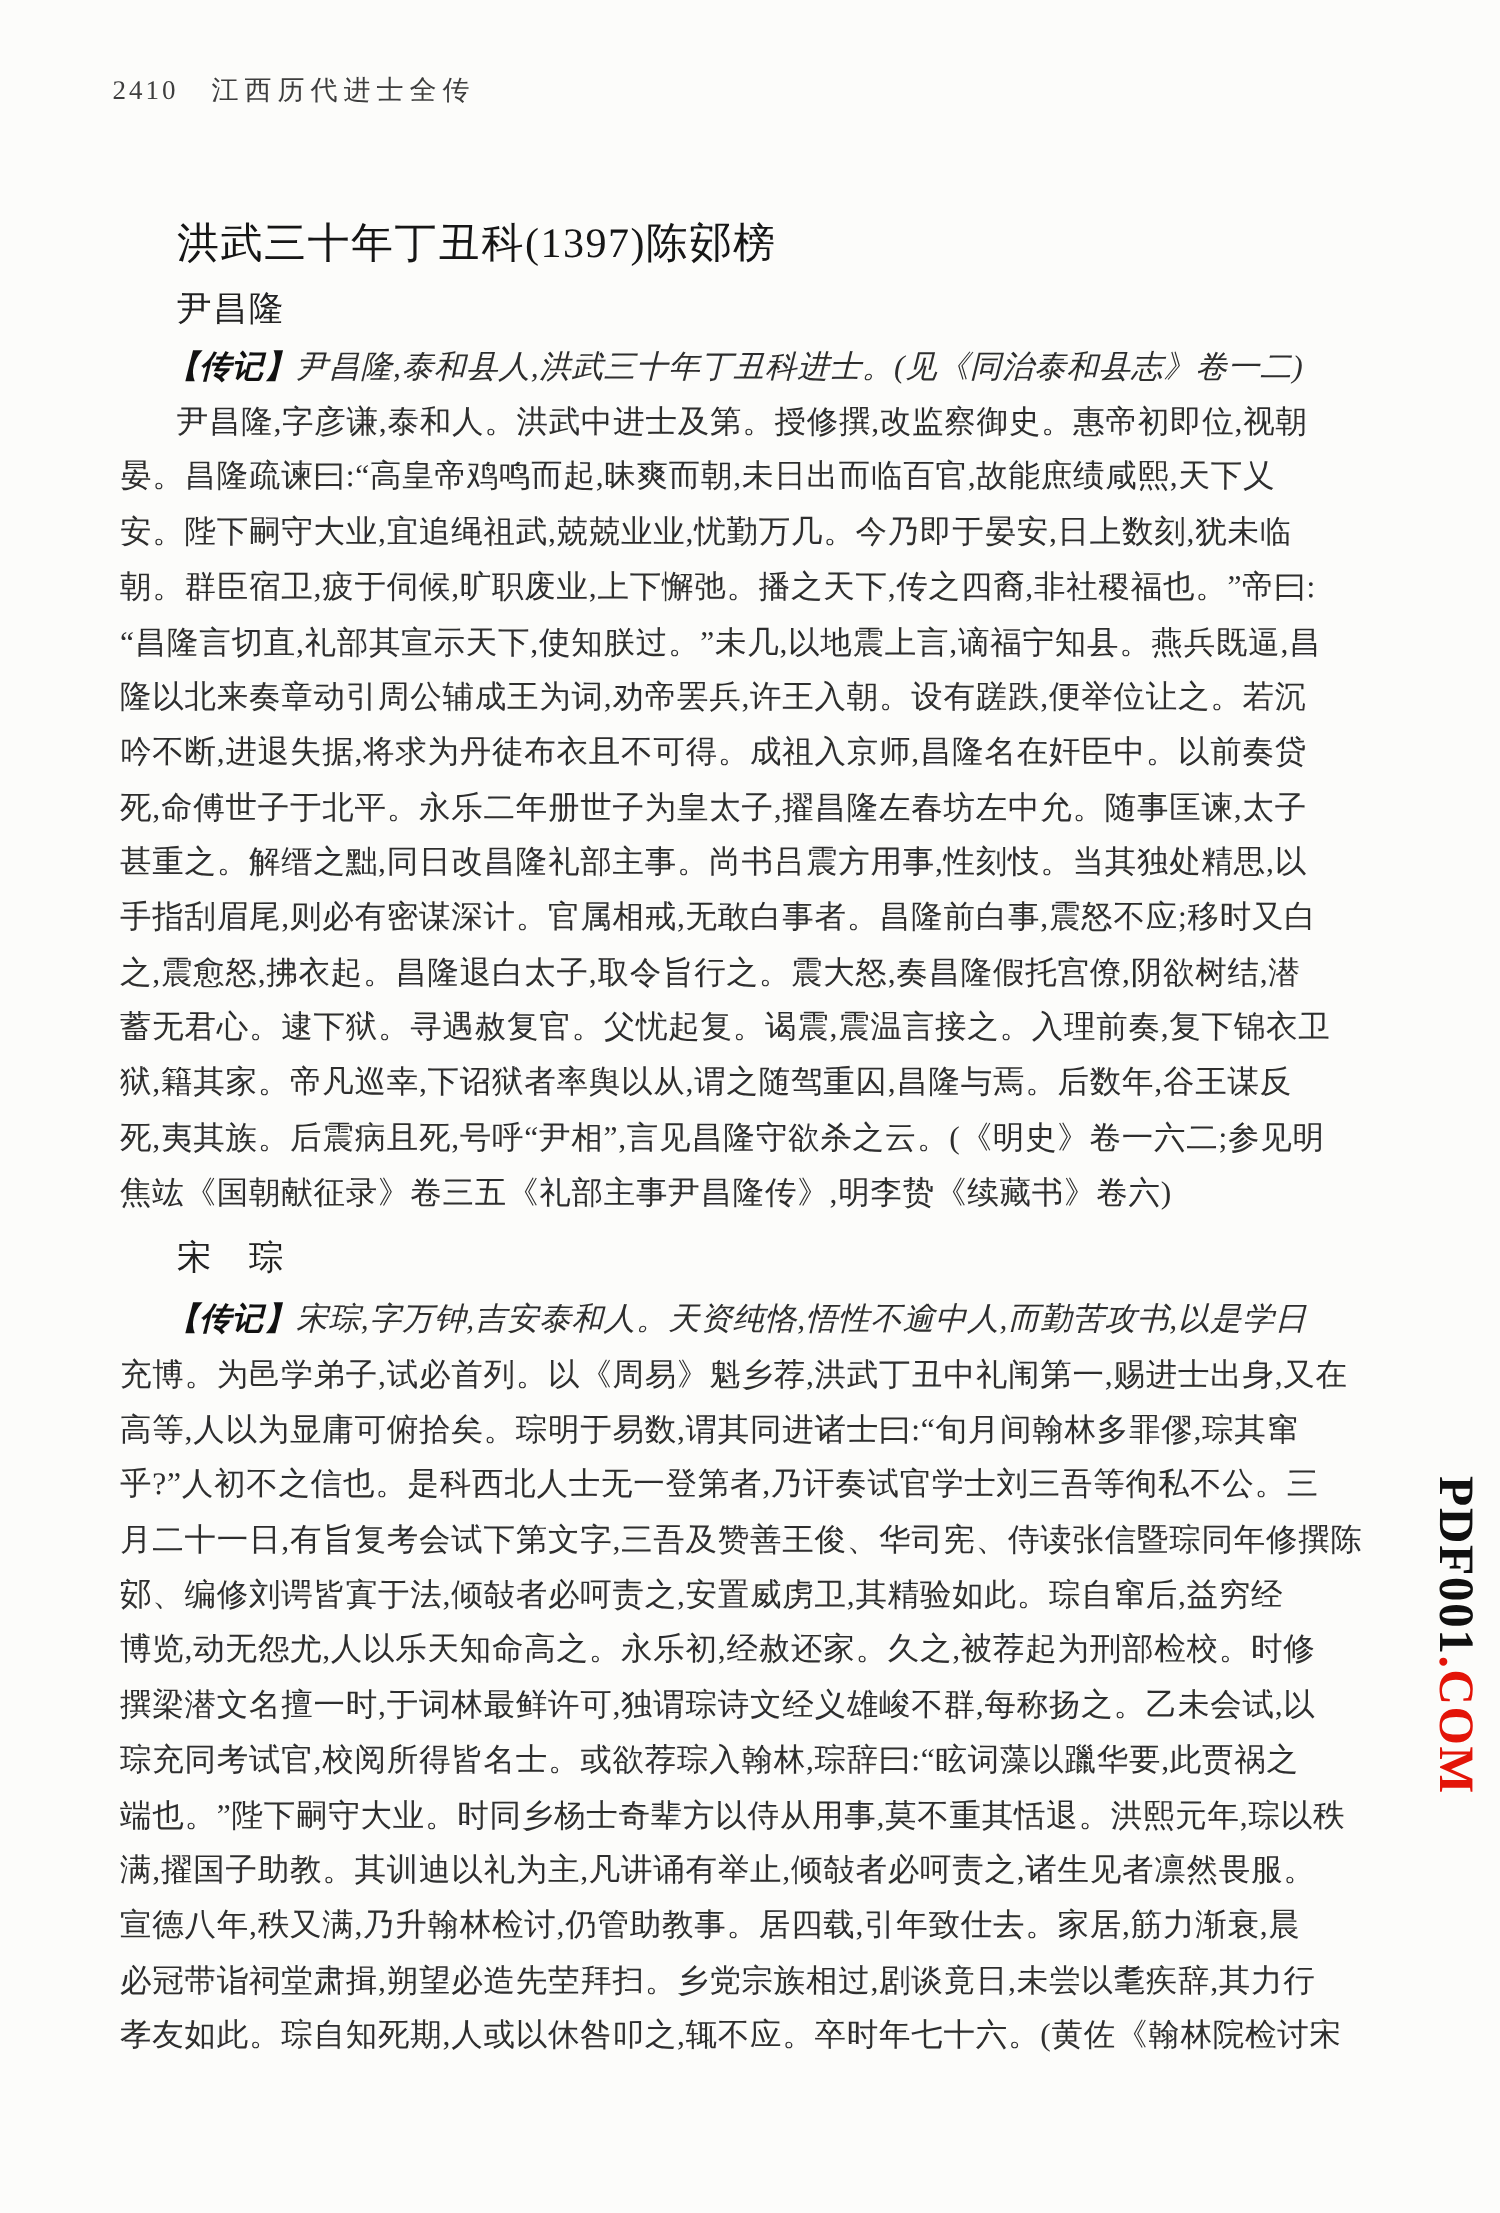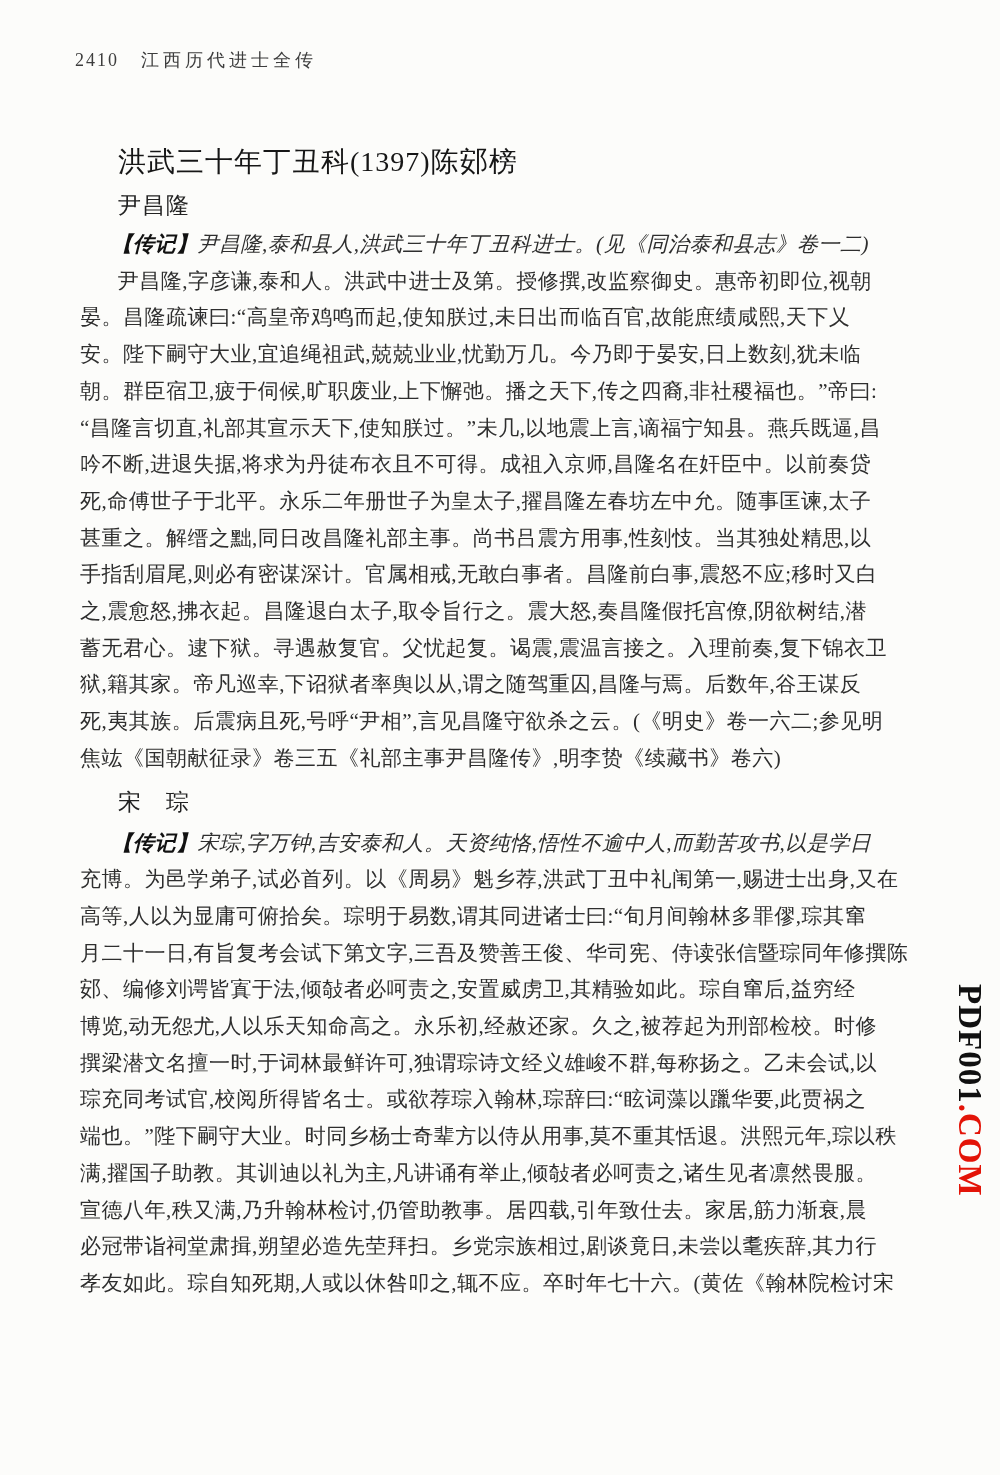--- a/index.html
+++ b/index.html
@@ -103,44 +103,46 @@
 
 <div class="text-body">
 
   <div class="entry">
     <div class="entry-name">尹昌隆</div>
     <div class="label-line">
       <span class="bio-label">【传记】</span><span>尹昌隆,泰和县人,洪武三十年丁丑科进士。(见《同治泰和县志》卷一二)</span>
     </div>
     <div class="para indent-first">
         <div class="line">尹昌隆,字彦谦,泰和人。洪武中进士及第。授修撰,改监察御史。惠帝初即位,视朝</div>
-        <div class="line">晏。昌隆疏谏曰:“高皇帝鸡鸣而起,使知朕过,未日出而临百官,故能庶绩咸熙,天下乂</div>
+        <div class="line">晏。昌隆疏谏曰:“高皇帝鸡鸣而起,昧爽而朝,未日出而临百官,故能庶绩咸熙,天下乂</div>
         <div class="line">安。陛下嗣守大业,宜追绳祖武,兢兢业业,忧勤万几。今乃即于晏安,日上数刻,犹未临</div>
         <div class="line">朝。群臣宿卫,疲于伺候,旷职废业,上下懈弛。播之天下,传之四裔,非社稷福也。”帝曰:</div>
         <div class="line">“昌隆言切直,礼部其宣示天下,使知朕过。”未几,以地震上言,谪福宁知县。燕兵既逼,昌</div>
+        <div class="line">隆以北来奏章动引周公辅成王为词,劝帝罢兵,许王入朝。设有蹉跌,便举位让之。若沉</div>
         <div class="line">吟不断,进退失据,将求为丹徒布衣且不可得。成祖入京师,昌隆名在奸臣中。以前奏贷</div>
         <div class="line">死,命傅世子于北平。永乐二年册世子为皇太子,擢昌隆左春坊左中允。随事匡谏,太子</div>
         <div class="line">甚重之。解缙之黜,同日改昌隆礼部主事。尚书吕震方用事,性刻忮。当其独处精思,以</div>
         <div class="line">手指刮眉尾,则必有密谋深计。官属相戒,无敢白事者。昌隆前白事,震怒不应;移时又白</div>
         <div class="line">之,震愈怒,拂衣起。昌隆退白太子,取令旨行之。震大怒,奏昌隆假托宫僚,阴欲树结,潜</div>
         <div class="line">蓄无君心。逮下狱。寻遇赦复官。父忧起复。谒震,震温言接之。入理前奏,复下锦衣卫</div>
         <div class="line">狱,籍其家。帝凡巡幸,下诏狱者率舆以从,谓之随驾重囚,昌隆与焉。后数年,谷王谋反</div>
         <div class="line">死,夷其族。后震病且死,号呼“尹相”,言见昌隆守欲杀之云。(《明史》卷一六二;参见明</div>
         <div class="line">焦竑《国朝献征录》卷三五《礼部主事尹昌隆传》,明李贽《续藏书》卷六)</div>
       </div>
   </div>
 
   <div class="entry">
     <div class="entry-name second">宋　琮</div>
     <div class="label-line">
       <span class="bio-label">【传记】</span><span>宋琮,字万钟,吉安泰和人。天资纯恪,悟性不逾中人,而勤苦攻书,以是学日</span>
     </div>
     <div class="para">
         <div class="line">充博。为邑学弟子,试必首列。以《周易》魁乡荐,洪武丁丑中礼闱第一,赐进士出身,又在</div>
         <div class="line">高等,人以为显庸可俯拾矣。琮明于易数,谓其同进诸士曰:“旬月间翰林多罪僇,琮其窜</div>
+        <div class="line">乎?”人初不之信也。是科西北人士无一登第者,乃讦奏试官学士刘三吾等徇私不公。三</div>
         <div class="line">月二十一日,有旨复考会试下第文字,三吾及赞善王俊、华司宪、侍读张信暨琮同年修撰陈</div>
         <div class="line">䢿、编修刘谔皆寘于法,倾敧者必呵责之,安置威虏卫,其精验如此。琮自窜后,益穷经</div>
         <div class="line">博览,动无怨尤,人以乐天知命高之。永乐初,经赦还家。久之,被荐起为刑部检校。时修</div>
         <div class="line">撰梁潜文名擅一时,于词林最鲜许可,独谓琮诗文经义雄峻不群,每称扬之。乙未会试,以</div>
         <div class="line">琮充同考试官,校阅所得皆名士。或欲荐琮入翰林,琮辞曰:“眩词藻以躐华要,此贾祸之</div>
         <div class="line">端也。”陛下嗣守大业。时同乡杨士奇辈方以侍从用事,莫不重其恬退。洪熙元年,琮以秩</div>
         <div class="line">满,擢国子助教。其训迪以礼为主,凡讲诵有举止,倾敧者必呵责之,诸生见者凛然畏服。</div>
         <div class="line">宣德八年,秩又满,乃升翰林检讨,仍管助教事。居四载,引年致仕去。家居,筋力渐衰,晨</div>
         <div class="line">必冠带诣祠堂肃揖,朔望必造先茔拜扫。乡党宗族相过,剧谈竟日,未尝以耄疾辞,其力行</div>
         <div class="line">孝友如此。琮自知死期,人或以休咎叩之,辄不应。卒时年七十六。(黄佐《翰林院检讨宋</div>

